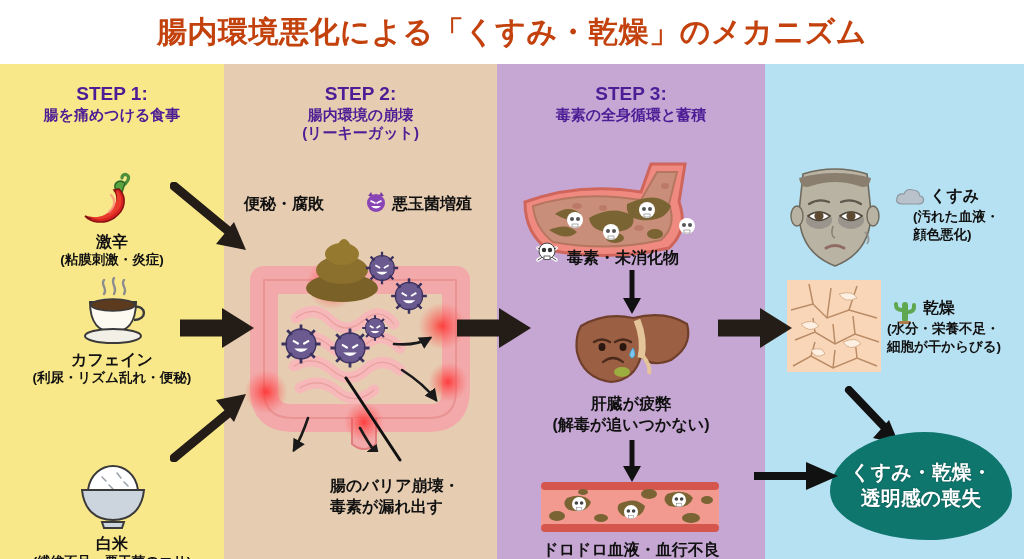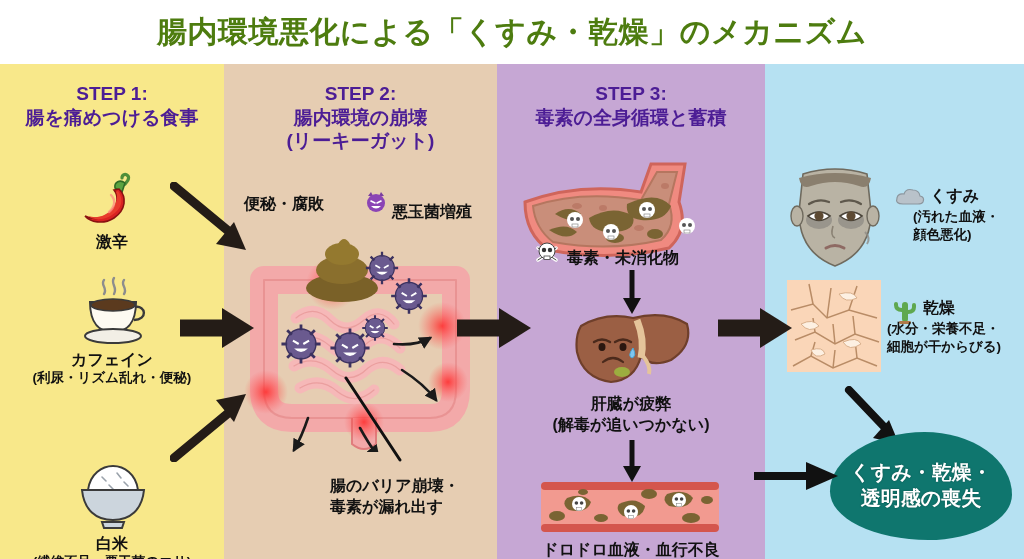--- a/index.html
+++ b/index.html
@@ -15,38 +15,38 @@
     background: #ffffff;
   }
 
   
   #title-bar {
     position: absolute; left: 0; top: 0; width: 1024px; height: 64px;
     background: #ffffff;
     display: flex; align-items: center; justify-content: center;
   }
   #title-text {
-    font-size: 30px; font-weight: bold; color: #4d7c0f;
+    font-size: 30px; font-weight: bold; color: #c2410c;
     letter-spacing: 0.5px; white-space: nowrap;
   }
 
   
   .panel { position: absolute; top: 64px; height: 495px; }
   #panel-1 { left: 0px;   width: 224px; background: #f8e88a; }
   #panel-2 { left: 224px; width: 273px; background: #e6cdb2; }
   #panel-3 { left: 497px; width: 268px; background: #c6a7d4; padding-left: 10px; }
   #panel-4 { left: 765px; width: 259px; background: #b6e1f2; }
 
   .step-head {
     position: absolute; left: 0; width: 100%;
     text-align: center; color: #4c1d95; font-weight: bold;
     line-height: 1.24;
   }
   .step-num { font-size: 19px; display: block; }
-  .step-title { font-size: 19px; display: block; }
+  .step-title { font-size: 15px; display: block; }
 
   
   .lbl {
     position: absolute; text-align: center; color: #111111;
     font-weight: bold; line-height: 1.22; white-space: nowrap;
   }
   .lbl .main { font-size: 16px; display: block; }
   .lbl .sub  { font-size: 13.5px; display: block; font-weight: bold; }
   .lbl-left { text-align: left; }
 
@@ -90,20 +90,21 @@
       <svg viewBox="0 0 70 58" width="70" height="58">
         <path d="M44 6 C44 3 47 1 50 4 C52 7 49 10 47 12" fill="none" stroke="#4f8f3a" stroke-width="3.2" stroke-linecap="round"></path>
         <path d="M47 11 C42 7 36 10 37 16 L44 20 Z" fill="#5aa341" stroke="#2f6b25" stroke-width="1.6"></path>
         <path d="M41 17 C49 25 48 38 36 46 C25 53 12 50 7 44 C14 48 26 47 33 40 C41 32 40 23 36 18 Z" fill="#d92222" stroke="#8a1111" stroke-width="1.6"></path>
         <path d="M40 19 C46 27 44 37 34 43 C25 49 15 48 10 44 C19 47 28 44 34 37 C39 31 40 24 38 20 Z" fill="#e83b2c"></path>
         <path d="M33 23 C38 28 37 35 31 40" fill="none" stroke="#ff8e80" stroke-width="2.4" stroke-linecap="round" opacity=".75"></path>
       </svg>
     </div>
     <div class="lbl" style="left:0; top:168px; width:224px;">
       <span class="main">激辛</span>
+      <span class="sub">(粘膜刺激・炎症)</span>
     </div>
 
     <div class="art" style="left:76px; top:212px; width:74px; height:72px;">
       <svg viewBox="0 0 74 72" width="74" height="72">
         <path d="M28 4 C24 9 32 12 28 18" fill="none" stroke="#8d8d8d" stroke-width="2.4" stroke-linecap="round"></path>
         <path d="M38 2 C34 8 42 11 38 18" fill="none" stroke="#8d8d8d" stroke-width="2.4" stroke-linecap="round"></path>
         <path d="M48 4 C44 9 52 12 48 18" fill="none" stroke="#8d8d8d" stroke-width="2.4" stroke-linecap="round"></path>
         <path d="M14 26 L60 26 C60 48 50 56 37 56 C24 56 14 48 14 26 Z" fill="#fdfaf2" stroke="#3a3a3a" stroke-width="2"></path>
         <ellipse cx="37" cy="29" rx="22" ry="6" fill="#5b3a1e" stroke="#3a3a3a" stroke-width="1.6"></ellipse>
         <path d="M59 31 C70 29 72 44 58 44" fill="none" stroke="#3a3a3a" stroke-width="2.4"></path>
@@ -141,21 +142,21 @@
     </div>
 
     <div class="art" style="left:140px; top:126px; width:24px; height:24px;">
       <svg viewBox="0 0 24 24" width="24" height="24">
         <path d="M4 6 L7 2 L9 6 Z M20 6 L17 2 L15 6 Z" fill="#7b3fa0"></path>
         <circle cx="12" cy="13" r="9" fill="#8b44b5"></circle>
         <path d="M7 11 l4 2 M17 11 l-4 2" stroke="#fff" stroke-width="1.6" stroke-linecap="round"></path>
         <path d="M7 16 q5 5 10 0" fill="#fff"></path>
       </svg>
     </div>
-    <div class="lbl lbl-left" style="left:168px; top:138px;text-align:right;">
+    <div class="lbl lbl-left" style="left:168px; top:130px;text-align:right;">
       <span class="main">悪玉菌増殖</span>
     </div>
 
     <div class="art" style="left:10px; top:158px; width:255px; height:230px;">
       <svg viewBox="0 0 255 230" width="255" height="230">
         <defs>
           <radialGradient id="infl" cx="50%" cy="50%" r="50%">
             <stop offset="0%" stop-color="#ff2a2a" stop-opacity=".85"></stop>
             <stop offset="100%" stop-color="#ff5555" stop-opacity="0"></stop>
           </radialGradient>

